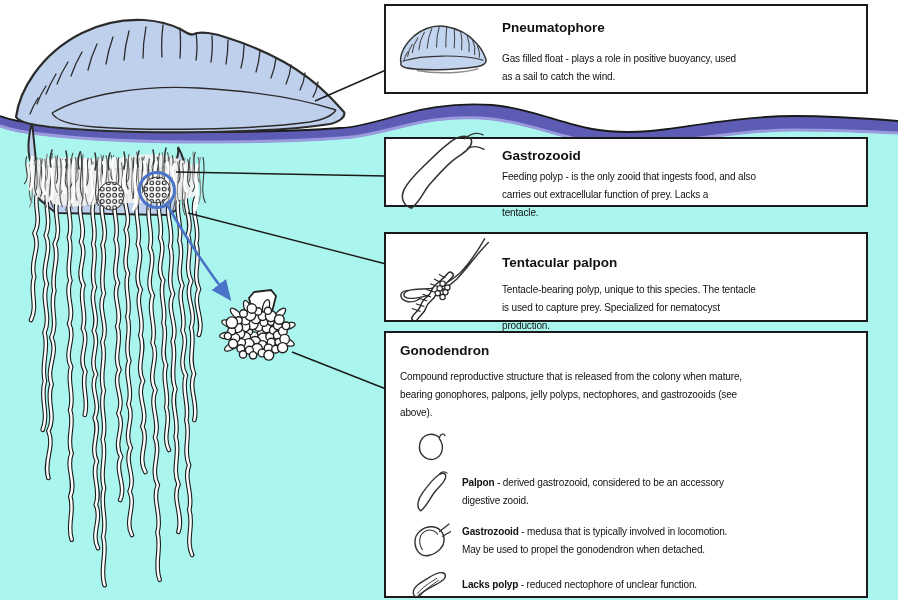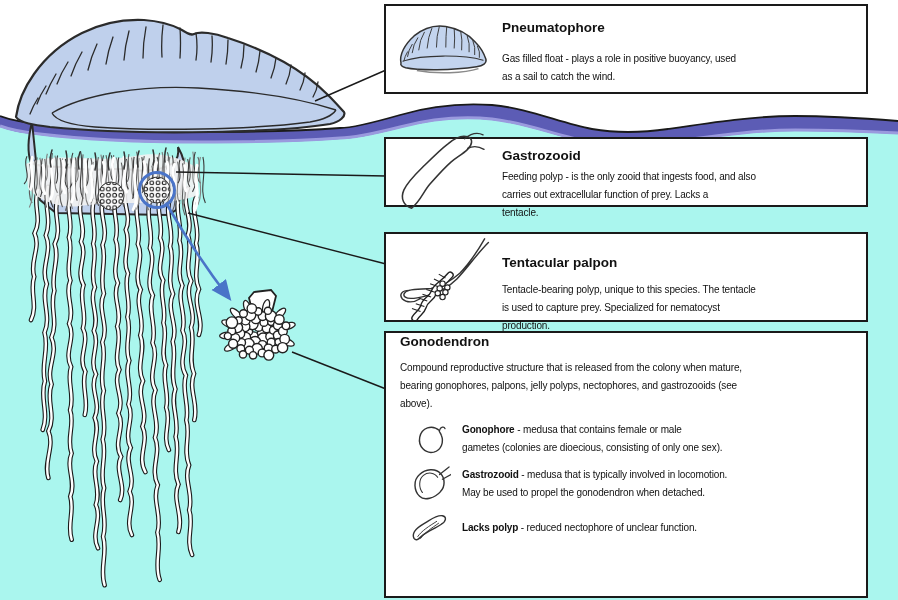--- a/index.html
+++ b/index.html
@@ -4,21 +4,21 @@
 <style>
   html,body{margin:0;padding:0;background:#fff;}
   .stage{position:relative;width:898px;height:600px;overflow:hidden;
          font-family:"Liberation Sans","DejaVu Sans",sans-serif;color:#111;}
   .stage svg.scene{position:absolute;left:0;top:0;}
   .callout{position:absolute;left:384px;width:484px;background:var(--box_background,#fff);
            border:2px solid var(--outline,#1a1a1a);box-sizing:border-box;}
   .b1{top:4px;height:90px}
   .b2{top:137px;height:70px}
   .b3{top:232px;height:90px}
-  .b4{top:331px;height:267px;padding:0 6px 6px 14px}
+  .b4{top:331px;height:267px;padding:9px 6px 6px 14px}
   .boxrow{display:flex;height:100%;}
   .icon-col{flex:0 0 114px;display:flex;align-items:center;justify-content:center;}
   .text-col{flex:1;padding:0 8px 0 2px;}
   .b1 .text-col{padding-top:13px}
   .b2 .text-col{padding-top:8px}
   .b3 .text-col{padding-top:20px}
   h3.ctitle{font-size:13.5px;line-height:17px;margin:0;font-weight:bold;}
   .b1 h3.ctitle{margin-bottom:14px}
   .b2 h3.ctitle{margin-bottom:4px}
   .b3 h3.ctitle{margin-bottom:10px}
@@ -335,24 +335,32 @@
 bearing gonophores, palpons, jelly polyps, nectophores, and gastrozooids (see
 above).</p>
 
     <div class="entry">
       <div class="eicon">
         <svg width="30" height="32" viewBox="0 0 32 34">
           <path class="iconline" stroke-width="1.5" fill="#fff" d="M25,8C17,1 6,5 4,15C2,25 10,33 19,31C27,29 30,20 27,13C26,10 24,9 25,8Z"></path>
           <path class="iconline" stroke-width="1.3" d="M25,8C26,4 30,3 31,6"></path>
         </svg>
       </div>
-      <p class="cbody"><b>Gonophore</b><span> - medusa that contains female or male
-gametes (colonies are dioecious, consisting of only one sex).</span></p>
-    </div>
-
+    </div>
+
+    <div class="entry">
+      <div class="eicon">
+        <svg width="34" height="44" viewBox="0 0 36 46">
+          <path class="iconline" stroke-width="1.5" fill="#fff" d="M7,43C2,39 4,31 9,24C14,17 20,9 26,5C31,1 35,4 33,9C31,14 27,17 22,23C17,29 13,39 7,43Z"></path>
+          <path class="iconline" stroke-width="1.3" d="M27,4C29,1 33,1 35,3"></path>
+        </svg>
+      </div>
+      <p class="cbody"><b>Palpon</b><span> - derived gastrozooid, considered to be an accessory
+digestive zooid.</span></p>
+    </div>
 
     <div class="entry">
       <div class="eicon">
         <svg width="40" height="38" viewBox="0 0 42 40">
           <path class="iconline" stroke-width="1.5" fill="#fff" d="M9,33C3,27 2,16 9,10C15,4 26,3 31,9C36,14 36,23 31,28C25,35 14,38 9,33Z"></path>
           <path class="iconline" stroke-width="1.1" d="M12,29C8,24 8,15 13,11C18,7 25,8 28,13"></path>
           <path class="iconline" stroke-width="1.3" d="M30,10L40,2M33,15L42,10"></path>
         </svg>
       </div>
       <p class="cbody"><b>Gastrozooid</b><span> - medusa that is typically involved in locomotion.

